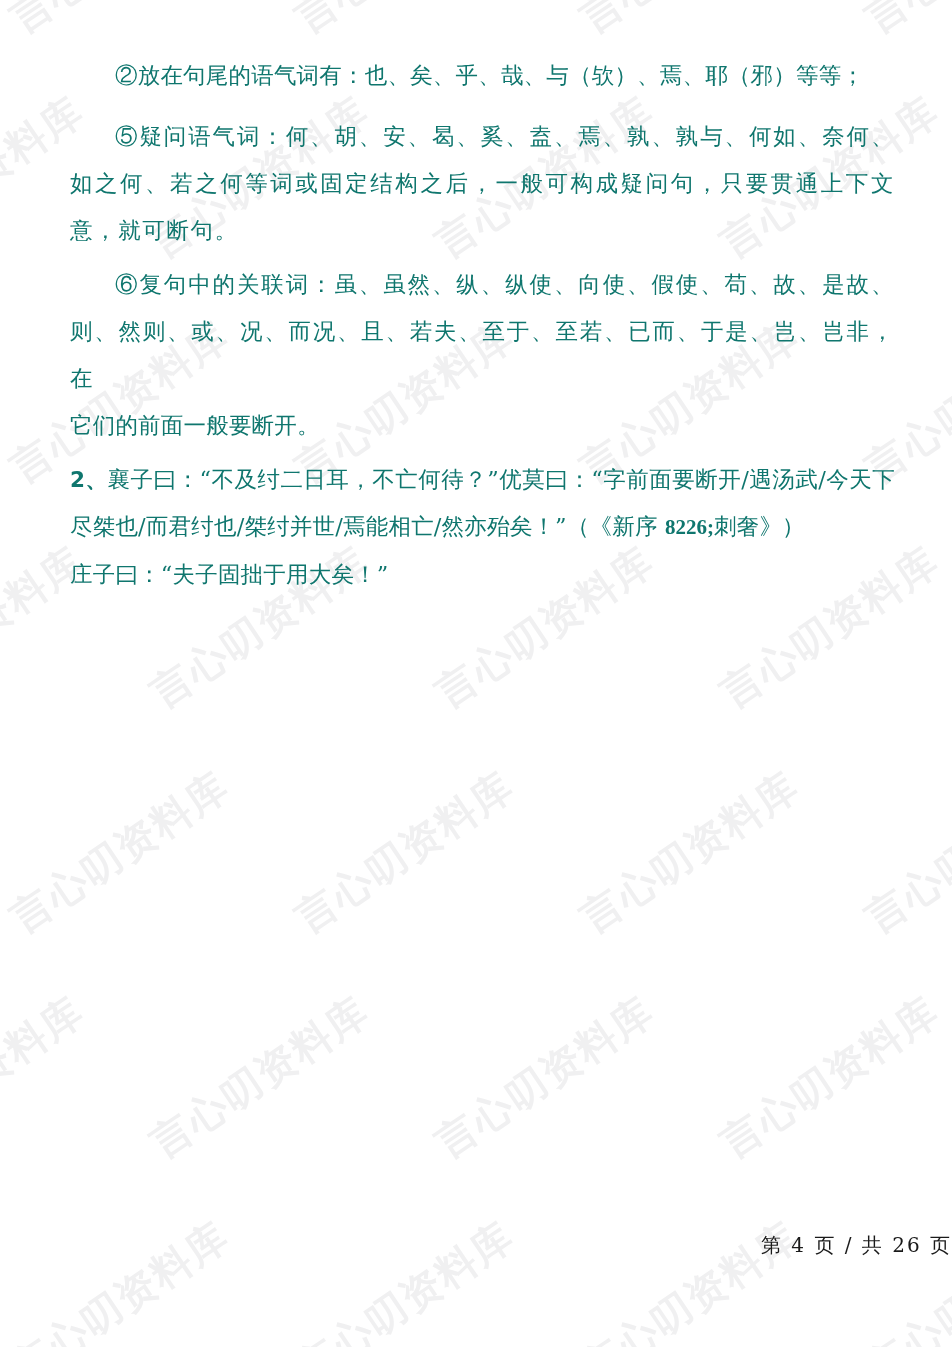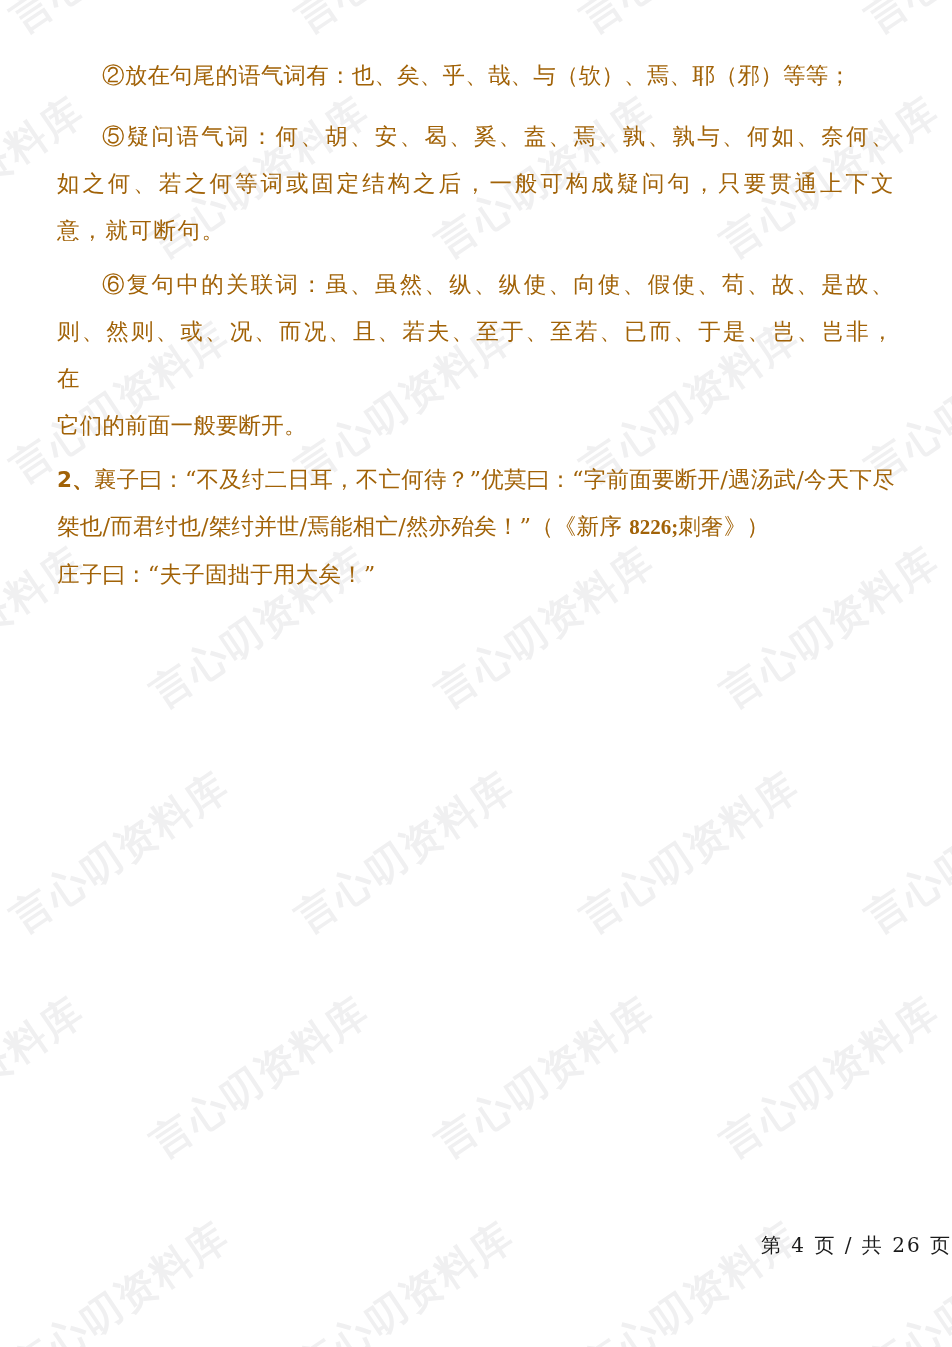--- a/index.html
+++ b/index.html
@@ -43,25 +43,25 @@
   
   .content {
     position: absolute;
     left: 57px;
     top: 52px;
     width: 838px;
     z-index: 2;
   }
 
   p.para {
-    margin: 0 0 0 0;
+    margin: 0 0 0 13px;
     padding: 0;
     font-size: 22.5px;
     line-height: 47px;
-    color: #a16207;
+    color: #0f766e;
     text-align: justify;
     text-justify: inter-ideograph;
     letter-spacing: 0.2px;
   }
   p.indent { text-indent: 45px; }
   p.bold { font-weight: 400; }
   p.spaced { letter-spacing: 1.6px; }
 
   .gap-sm { height: 7px; }
 

